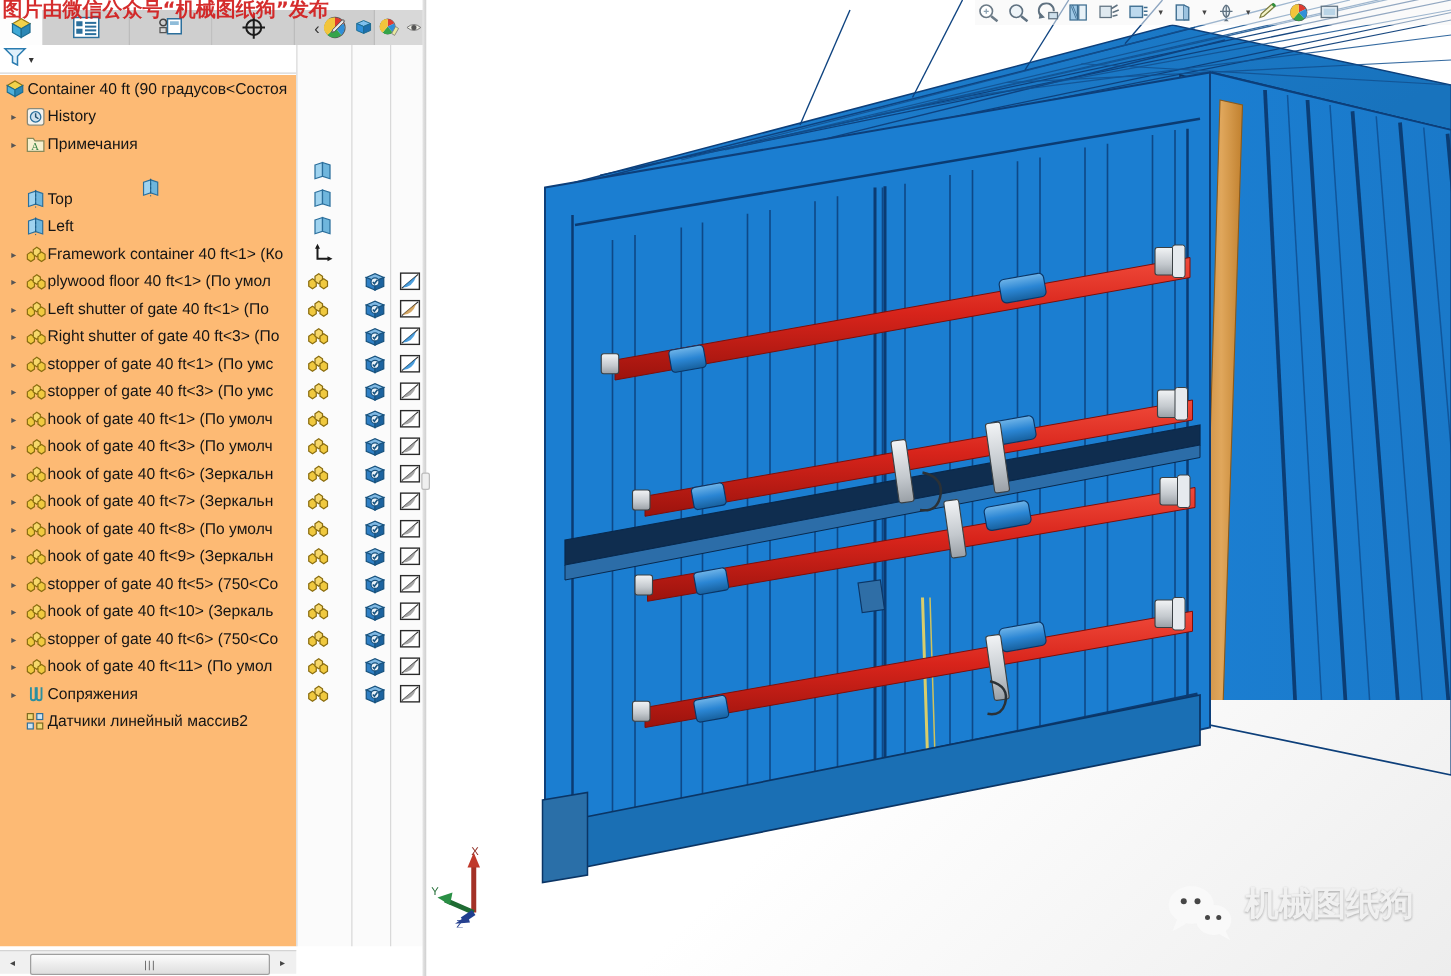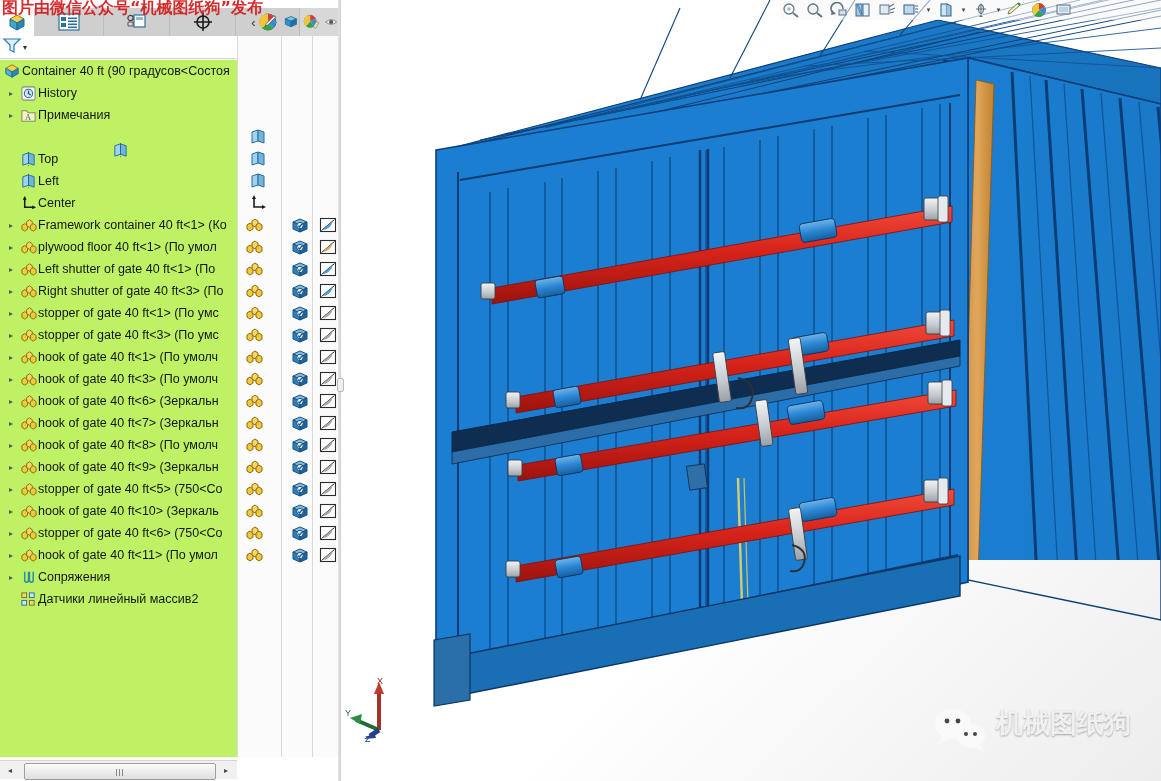--- a/index.html
+++ b/index.html
@@ -17,21 +17,21 @@
   .cmdtabs{position:absolute;left:0;top:8px;width:340px;height:28px;background:#d8d8d8;}
   .cmdtabs .tabcell{position:absolute;top:0;height:28px;width:68px;border-right:1px solid #bcbcbc;
      box-sizing:border-box;display:flex;align-items:center;justify-content:center;background:#cfcfcf;}
   .cmdtabs .tabcell.active{background:#fdfdfd;border-right:1px solid #b0b0b0;}
   .cmdtabs .plain{position:absolute;top:0;height:28px;display:flex;align-items:center;justify-content:center;}
 
   .filterbar{position:absolute;left:0;top:36px;width:237px;height:22px;background:#fff;
      border-bottom:1px solid #d6d6d6;display:flex;align-items:center;}
   .filterbar .fi{margin-left:2px;}
 
-  #treewrap{position:absolute;left:0;top:60px;width:237px;height:697px;background:#bef264;overflow:hidden;}
+  #treewrap{position:absolute;left:0;top:60px;width:237px;height:697px;background:#fdba74;overflow:hidden;}
   .trow{position:relative;height:22px;white-space:nowrap;display:flex;align-items:center;font-size:12.5px;color:#151515;}
   .trow .arrow{width:14px;text-align:center;font-size:8px;color:#555;flex:0 0 14px;}
   .trow .ico{width:20px;flex:0 0 20px;display:flex;align-items:center;justify-content:center;}
   .trow .lbl{flex:1 1 auto;overflow:hidden;text-overflow:clip;}
   .trow.root .lbl{font-size:12.5px;}
 
   
   #disppane{position:absolute;left:237px;top:36px;width:103px;height:721px;background:#fbfbfb;}
   #disppane .colline{position:absolute;top:0;width:1px;height:721px;background:#d9d9d9;}
   .drow{position:absolute;left:0;width:103px;height:22px;}
@@ -415,31 +415,20 @@
             <span class="ico">
               <svg width="17" height="17" viewBox="0 0 18 18">
                 <polygon points="3,4 9,2 9,13 3,15" fill="#9fd3ef" stroke="#2b6f9c" stroke-width="1"></polygon>
                 <polygon points="9,2 15,4 15,15 9,13" fill="#6fb6dd" stroke="#2b6f9c" stroke-width="1"></polygon>
                 <path d="M9,1 V16" stroke="#1d5d85" stroke-width=".8" stroke-dasharray="2,1.5"></path>
               </svg>
             </span>
             <span class="lbl">Left</span>
           </div>
           <div class="trow" style="padding-left: 4px;">
-            <span class="arrow"></span>
-            <span class="ico">
-              <svg width="17" height="17" viewBox="0 0 18 18">
-                <path d="M5,3 V13 H15" stroke="#1b1b1b" stroke-width="1.6" fill="none"></path>
-                <polygon points="5,1 3,5 7,5" fill="#1b1b1b"></polygon>
-                <polygon points="17,13 13,11 13,15" fill="#1b1b1b"></polygon>
-              </svg>
-            </span>
-            <span class="lbl">Center</span>
-          </div>
-          <div class="trow" style="padding-left: 4px;">
             <span class="arrow">▸</span>
             <span class="ico">
               <svg width="17" height="17" viewBox="0 0 18 18">
                 <path d="M2,9 L5,7 L8,9 L8,13 L5,15 L2,13 Z" fill="#f0c93f" stroke="#8a6d10" stroke-width="1"></path>
                 <path d="M7,5 L10,3 L13,5 L13,9 L10,11 L7,9 Z" fill="#f6d86a" stroke="#8a6d10" stroke-width="1"></path>
                 <path d="M11,9 L14,7 L17,9 L17,13 L14,15 L11,13 Z" fill="#f0c93f" stroke="#8a6d10" stroke-width="1"></path>
               </svg>
             </span>
             <span class="lbl">Framework container 40 ft&lt;1&gt; (Ко</span>
           </div>

